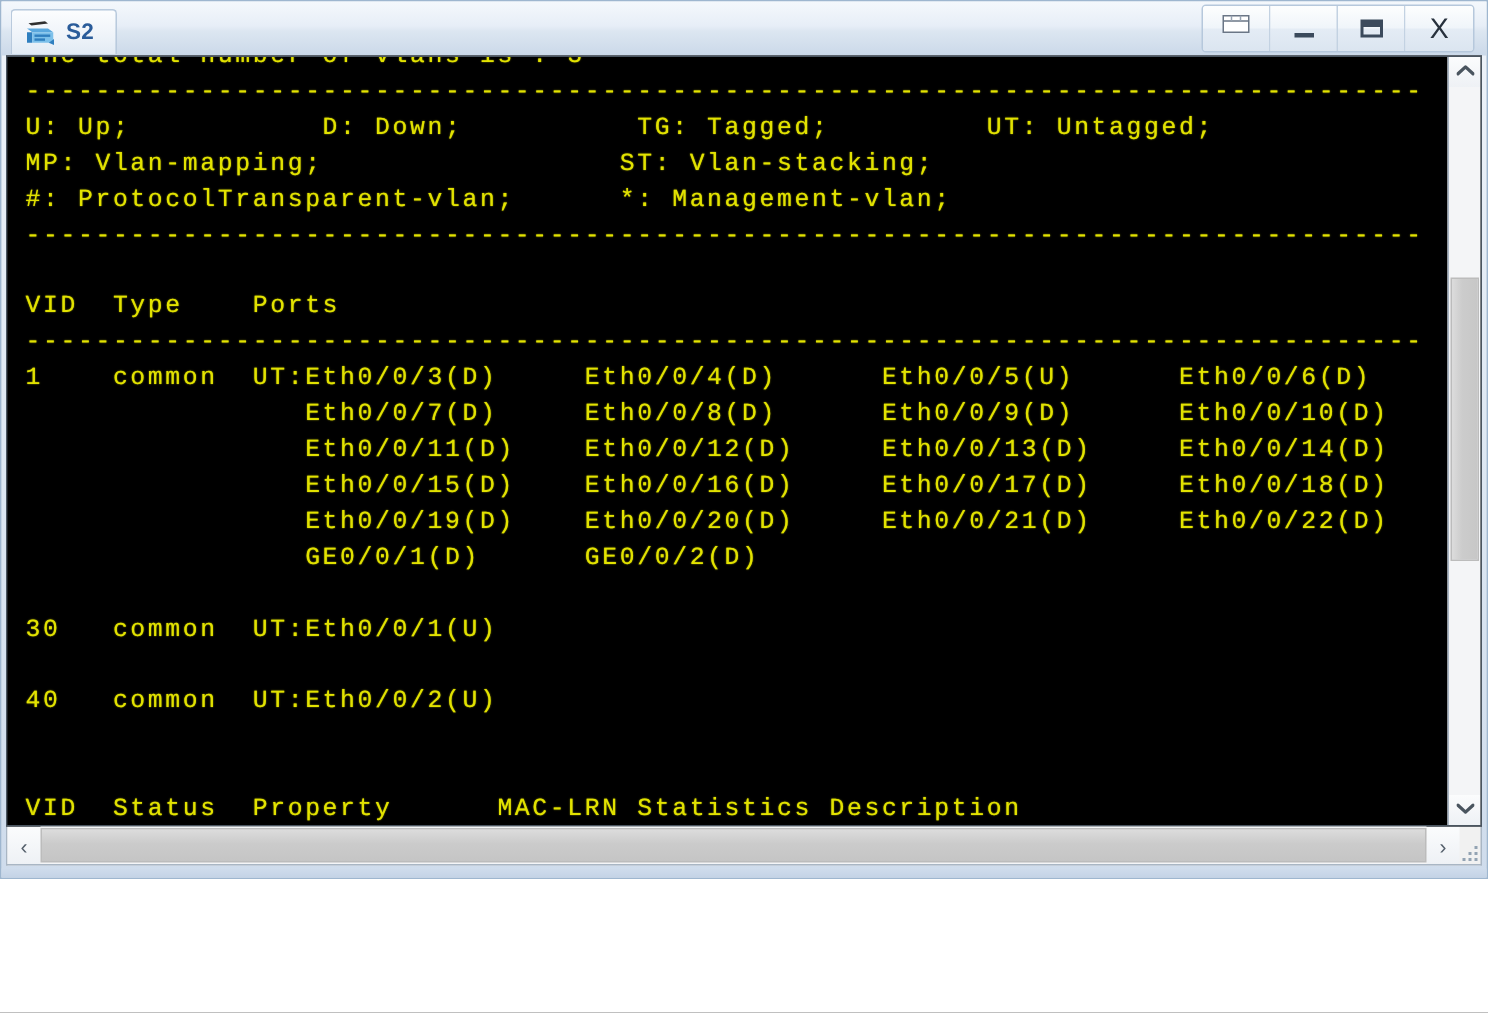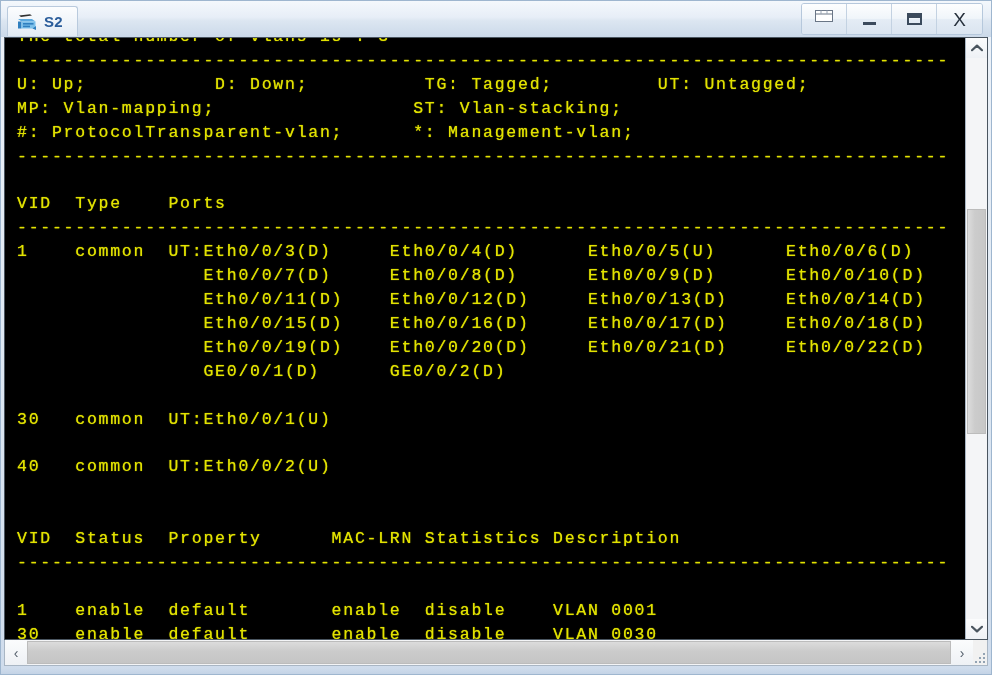--- a/index.html
+++ b/index.html
@@ -9,21 +9,21 @@
     height: 675px;
     overflow: hidden;
     background: #ffffff;
     font-family: "Liberation Sans", sans-serif;
   }
 
   
   #window {
     position: absolute;
     left: 0; top: 0;
-    width: 992px; height: 675px;
+    width: 992px; height: 586px;
     background: linear-gradient(to bottom, #eef3f9 0%, #dde7f2 55%, #cfdcec 100%);
     border: 1px solid #9eb6cf;
     display: flex;
     flex-direction: column;
   }
 
   
   #titlebar {
     position: relative;
     height: 36px;

